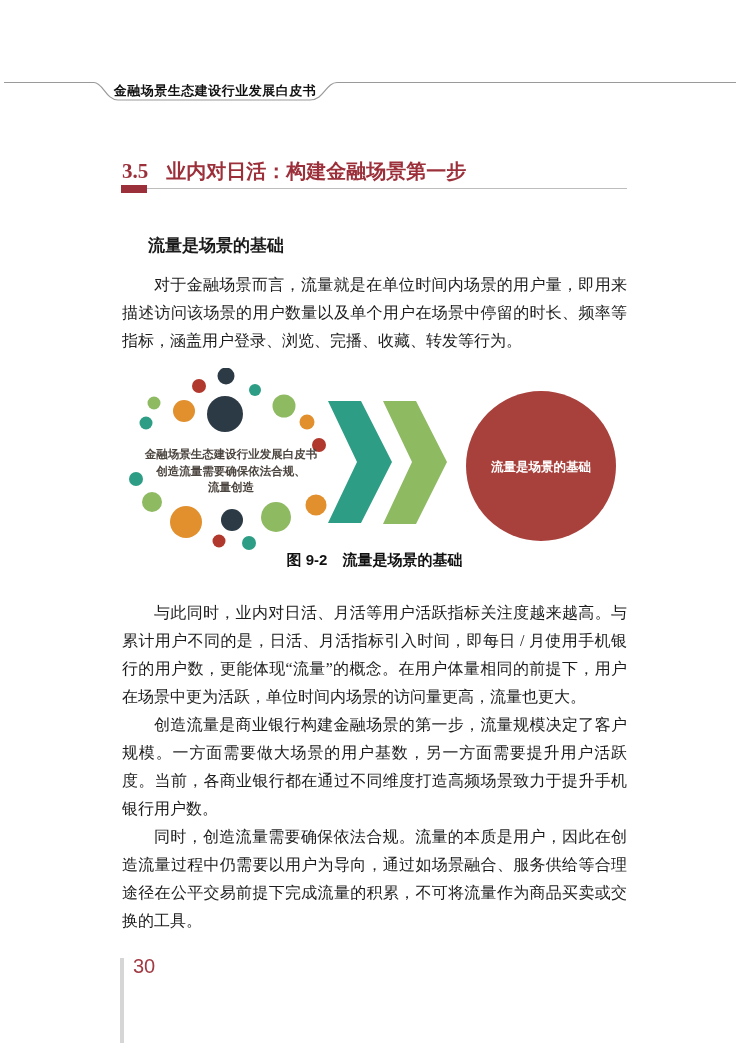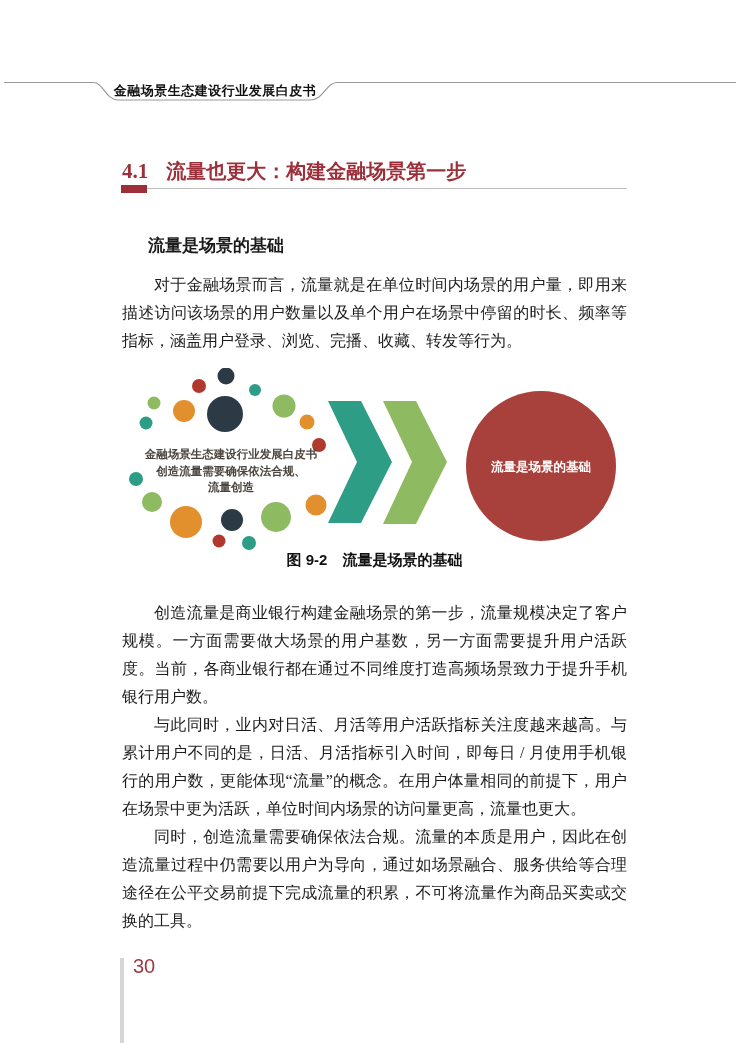--- a/index.html
+++ b/index.html
@@ -66,21 +66,21 @@
 <body>
 
 <div class="page">
 
   <svg class="header-rule-svg" viewBox="0 0 740 40" xmlns="http://www.w3.org/2000/svg">
     <path d="M0,17.5 H90 C99,17.5 102,35 114,35 H306 C320,35 322,17.5 333,17.5 H740" fill="none" stroke="#9a9a9a" stroke-width="1.2"></path>
   </svg>
   <div class="running-header">金融场景生态建设行业发展白皮书</div>
 
   <div class="section-heading">
-    <span class="num">4.1</span><span>流量也更大：构建金融场景第一步</span>
+    <span class="num">3.5</span><span>业内对日活：构建金融场景第一步</span>
   </div>
   <div class="heading-rule">
     <span class="red-block"></span>
     <span class="gray-line"></span>
   </div>
 
   <div class="subheading">流量是场景的基础</div>
 
   <div class="body-block-1">
     <p class="para">对于金融场景而言，流量就是在单位时间内场景的用户量，即用来描述访问该场景的用户数量以及单个用户在场景中停留的时长、频率等指标，涵盖用户登录、浏览、完播、收藏、转发等行为。</p>
@@ -113,21 +113,21 @@
   </svg>
   <div class="cluster-label">
     <div>金融场景生态建设行业发展白皮书</div>
     <div>创造流量需要确保依法合规、</div>
     <div>流量创造</div>
   </div>
   <div class="result-label">流量是场景的基础</div>
   <div class="figure-caption">图 9-2　流量是场景的基础</div>
 
   <div class="body-block-2">
+    <p class="para">与此同时，业内对日活、月活等用户活跃指标关注度越来越高。与累计用户不同的是，日活、月活指标引入时间，即每日 / 月使用手机银行的用户数，更能体现“流量”的概念。在用户体量相同的前提下，用户在场景中更为活跃，单位时间内场景的访问量更高，流量也更大。</p>
     <p class="para">创造流量是商业银行构建金融场景的第一步，流量规模决定了客户规模。一方面需要做大场景的用户基数，另一方面需要提升用户活跃度。当前，各商业银行都在通过不同维度打造高频场景致力于提升手机银行用户数。</p>
-    <p class="para">与此同时，业内对日活、月活等用户活跃指标关注度越来越高。与累计用户不同的是，日活、月活指标引入时间，即每日 / 月使用手机银行的用户数，更能体现“流量”的概念。在用户体量相同的前提下，用户在场景中更为活跃，单位时间内场景的访问量更高，流量也更大。</p>
     <p class="para">同时，创造流量需要确保依法合规。流量的本质是用户，因此在创造流量过程中仍需要以用户为导向，通过如场景融合、服务供给等合理途径在公平交易前提下完成流量的积累，不可将流量作为商品买卖或交换的工具。</p>
   </div>
 
   <div class="footer-vline"></div>
   <div class="page-number">30</div>
 
 </div>
 
 </body></html>

